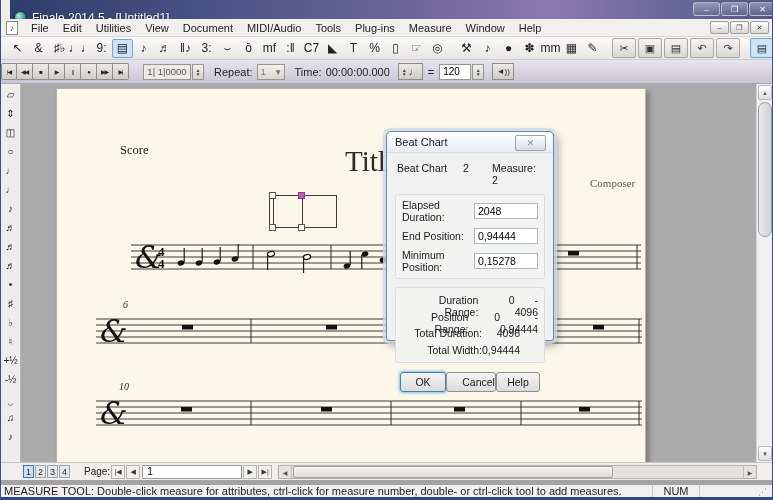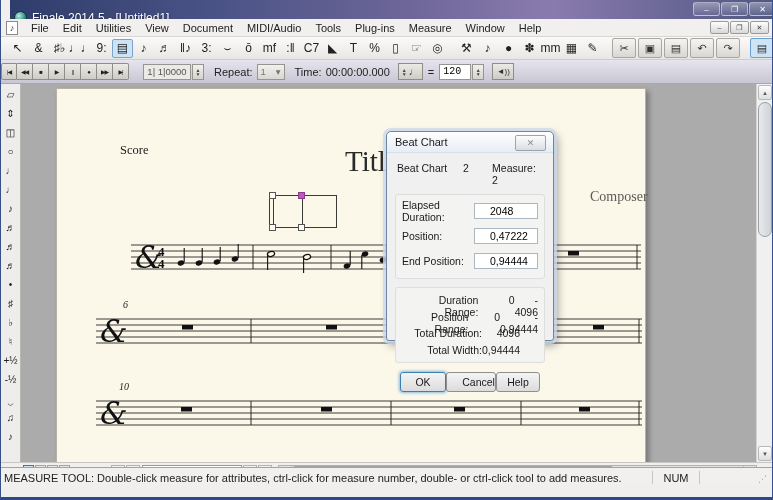--- a/index.html
+++ b/index.html
@@ -58,37 +58,37 @@
   .spinner { width:12px; height:16px; border:1px solid #979590; background:linear-gradient(#f2f1ee,#d6d3cd);
     display:flex; flex-direction:column; align-items:center; justify-content:center; font-size:5px; color:#444; line-height:4px; margin-left:1px; }
   .pb-label { margin-left:10px; }
   .dropdown { width:28px; height:16px; border:1px solid #979590; background:linear-gradient(#f2f1ee,#dad7d1);
     margin-left:4px; font-size:9.5px; color:#777; display:flex; align-items:center; justify-content:space-between; padding:0 3px; }
   .pb-value { margin-left:4px; }
   .note-btn { height:17px; border:1px solid #8f8d89; background:linear-gradient(#eceae6,#cfccc6);
     display:flex; align-items:center; padding:0 3px; gap:2px; margin-left:8px; font-size:10px; }
   .note-btn .arrows { font-size:5px; line-height:4px; color:#444; }
   .tempo-input { width:32px; height:16px; border:1px solid #979590; background:#fff; font-size:10px;
-    padding-left:3px; margin-left:5px; font-family:Liberation Mono, monospace; }
+    padding-left:3px; margin-left:5px; font-family:Liberation Sans, sans-serif; }
   .speaker-btn { width:22px; height:17px; border:1px solid #8f8d89; background:linear-gradient(#eceae6,#cfccc6);
     margin-left:8px; font-size:8px; display:flex; align-items:center; justify-content:center; color:#333; }
   .eq-sign { margin-left:5px; }
 
   
   .workarea { position:absolute; left:0; top:84px; width:100%; height:378px; }
   .sidebar { position:absolute; left:0; top:0; width:20px; height:100%; background:#efedeb;
     border-right:1px solid #b8b6b2; display:flex; flex-direction:column; align-items:center; padding-top:1px; }
   .side-tool { width:18px; height:19px; font-size:10px; display:flex; align-items:center; justify-content:center; color:#222; }
   .docarea { position:absolute; left:20px; top:0; right:16px; height:100%; background:#ababab; overflow:hidden; }
   .page { position:absolute; left:35px; top:4px; width:590px; height:380px; background:#fbf8ea;
     border:1px solid #b5b2a6; box-shadow:3px 3px 5px rgba(0,0,0,.3); }
 
   .score-label { position:absolute; left:63px; top:54px; font-family:"Liberation Serif",serif; font-size:12.5px; color:#1a1a1a; }
   .big-title { position:absolute; left:288px; top:56px; font-family:"Liberation Serif",serif; font-size:29px; color:#2a2a2a; }
-  .composer-label { position:absolute; left:533px; top:100px; font-family:"Liberation Serif",serif; font-size:14px; color:#5a5a56; }
+  .composer-label { position:absolute; left:533px; top:88px; font-family:"Liberation Serif",serif; font-size:11px; color:#5a5a56; }
   .mnum { position:absolute; font-family:"Liberation Serif",serif; font-style:italic; font-size:10px; color:#222; }
 
   .beat-overlay { position:absolute; left:212px; top:106px; width:68px; height:33px;
     border:1px solid #3a3a3a; background:transparent; z-index:5; }
   .bo-line { position:absolute; top:0; bottom:0; width:1px; background:#3a3a3a; }
   .handle { position:absolute; width:7px; height:7px; border:1px solid #555; background:#fdfdf4; }
   .handle.purple { background:#b85cb8; border-color:#8c3a8c; }
 
   .sysvg { position:absolute; }
   .staff-line { stroke:#3b3b38; stroke-width:1; }
@@ -117,21 +117,21 @@
     border-radius:2px; background:linear-gradient(#fdfdfd,#d9dde3); color:#8a8f96; font-size:9px;
     display:flex; align-items:center; justify-content:center; }
   .dlg-body { padding:5px 8px 0 8px; }
   .dlg-header { display:flex; margin:4px 2px 8px 2px; }
   .dlg-header .h-label { width:68px; }
   .dlg-header .h-value { width:30px; }
   .groupbox { border:1px solid #dddddd; background:#f3f3f2; border-radius:3px; padding:7px 6px 1px 6px; }
   .field-row { display:flex; align-items:center; height:18px; margin-bottom:7px; }
   .field-label { flex:1; font-size:10.5px; }
   .field-input { width:64px; height:16px; border:1px solid #a9b8c4; background:#fff; font-size:10.5px;
-    padding-left:15px; font-family:"Liberation Sans",sans-serif; }
+    padding-left:3px; font-family:"Liberation Sans",sans-serif; }
   .groupbox.info { margin-top:8px; padding:6px 6px 2px 6px; }
   .info-row { display:flex; height:16.5px;text-align:right; }
   .info-label { width:80px; }
   .info-v1 { width:38px; }
   .info-v2 { flex:1; }
   .dlg-buttons { display:flex; justify-content:space-between; margin-top:9px; padding:0 5px; }
   .dlg-btn { height:20px; border:1px solid #8e8f8f; border-radius:3px; font-size:10.5px; color:#1a1a1a;
     background:linear-gradient(#f4f4f4,#dcdcdc); font-family:"Liberation Sans",sans-serif; }
   .dlg-btn.selected { border-color:#3c7fb1; box-shadow:0 0 3px 1px rgba(88,160,220,.7); }
   .dlg-btn:nth-child(1){ width:47px; } .dlg-btn:nth-child(2){ width:51px;text-align:right; } .dlg-btn:nth-child(3){ width:45px; }
@@ -151,22 +151,22 @@
   .hsb { position:absolute; left:277px; right:15px; top:2px; height:14px; background:#e4e2de;
     border:1px solid #b3b1ad; }
   .hsb-arrow { position:absolute; top:0; width:13px; height:12px; font-size:6px; color:#555;
     display:flex; align-items:center; justify-content:center; background:#e4e2de; }
   .hsb-arrow.left { left:0; border-right:1px solid #c0beba; }
   .hsb-arrow.right { right:0; border-left:1px solid #c0beba; }
   .hsb-thumb { position:absolute; left:14px; top:0; width:320px; height:12px;
     background:linear-gradient(#f7f6f4,#dddbd7); border:1px solid #a5a3a0; border-radius:2px; }
 
   
-  .statusbar { position:absolute; left:0; top:467px; width:100%; height:17px; background:#f1f0ee;
-    border-top:1px solid #a3a3a3; display:flex; align-items:flex-end; font-size:11px; color:#222; }
+  .statusbar { position:absolute; left:0; top:480px; width:100%; height:17px; background:#f1f0ee;
+    border-top:5px solid #a3a3a3; display:flex; align-items:flex-end; font-size:11px; color:#222; }
   .status-msg { padding-left:3px; flex:1; white-space:nowrap; overflow:hidden; }
   .status-div { width:1px; height:13px; background:#c6c4c0; }
   .status-num { width:46px; text-align:center; }
   .status-pad { width:58px; }
   .grip { width:14px; font-size:9px; color:#999; }
   .bottom-border { position:absolute; left:0; top:497px; width:100%; height:3px; background:#2c4a87; }
 </style>
 </head>
 <body>
 
@@ -424,26 +424,26 @@
         <span class="h-label">Beat Chart</span>
         <span class="h-value">2</span>
         <span>Measure: 2</span>
       </div>
       <div class="groupbox">
           <div class="field-row">
     <span class="field-label">Elapsed Duration:</span>
     <input class="field-input" value="2048" style="">
   </div>
           <div class="field-row">
-    <span class="field-label">Position:</span>
-    <input class="field-input" value="0,47222" style="">
-  </div>
-          <div class="field-row">
     <span class="field-label">End Position:</span>
     <input class="field-input" value="0,94444" style="">
+  </div>
+          <div class="field-row">
+    <span class="field-label">Minimum Position:</span>
+    <input class="field-input" value="0,15278" style="">
   </div>
         </div>
       <div class="groupbox info">
           <div class="info-row">
     <span class="info-label">Duration Range:</span>
     <span class="info-v1">0</span>
     <span class="info-v2">- 4096</span>
   </div>
           <div class="info-row">
     <span class="info-label">Position Range:</span>

